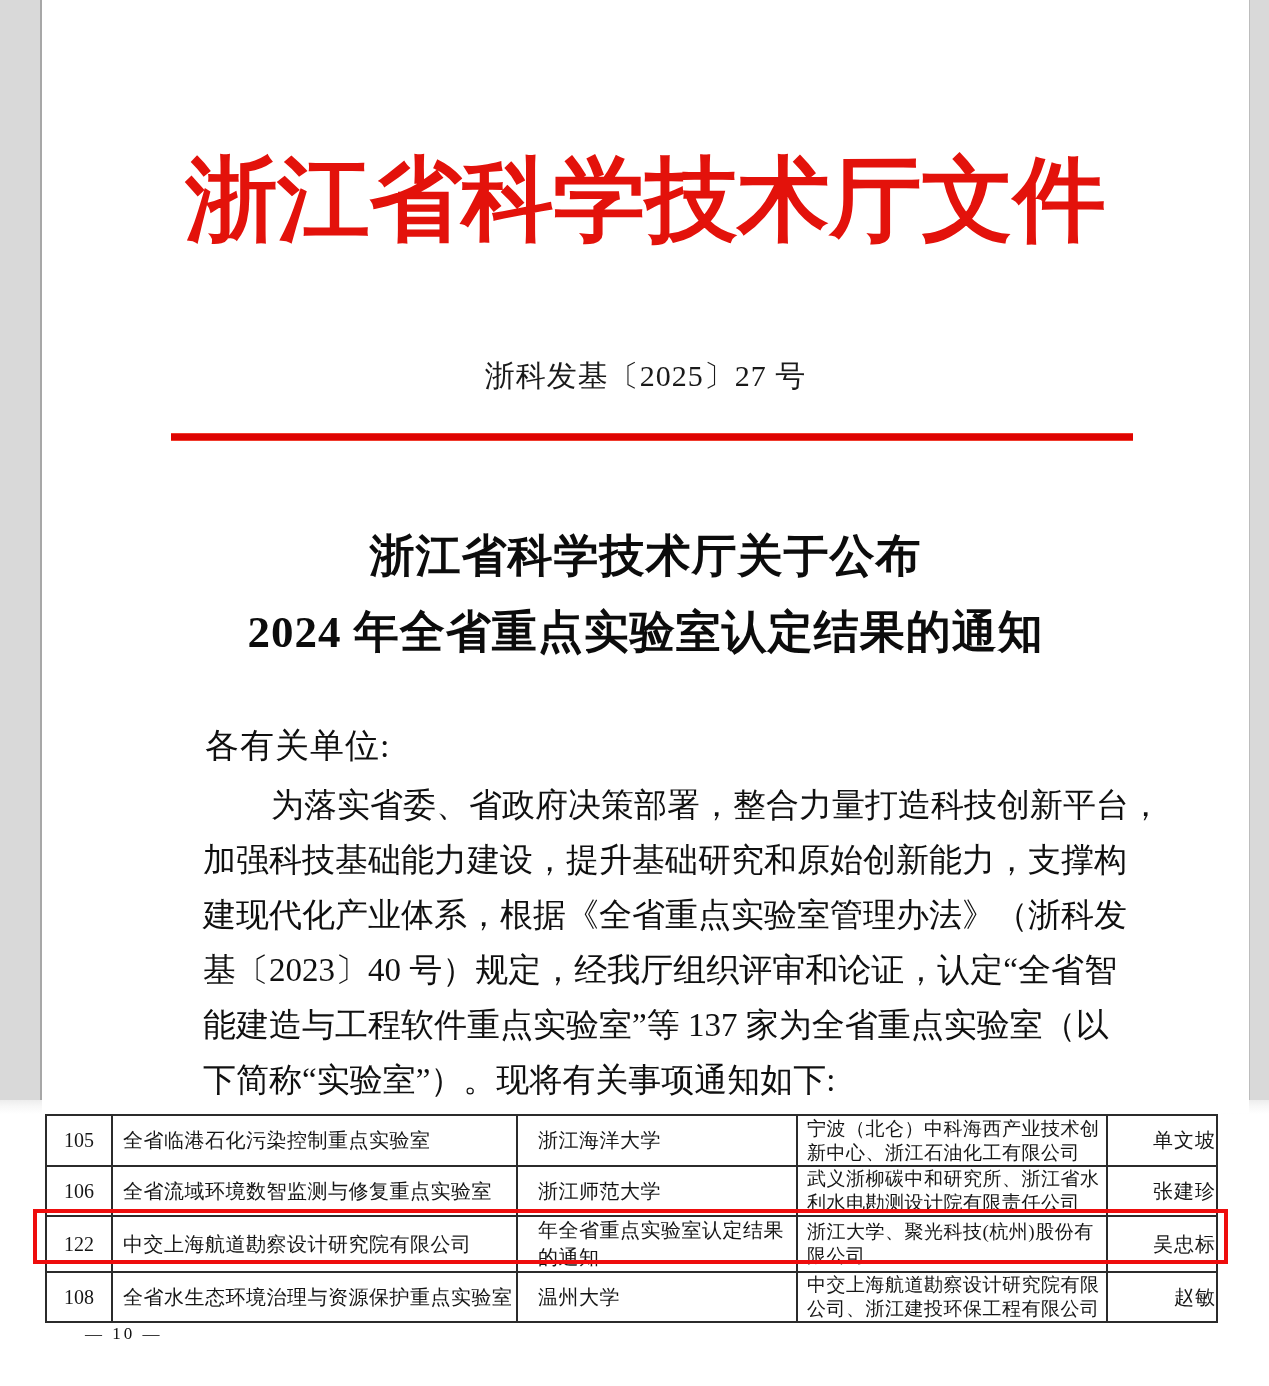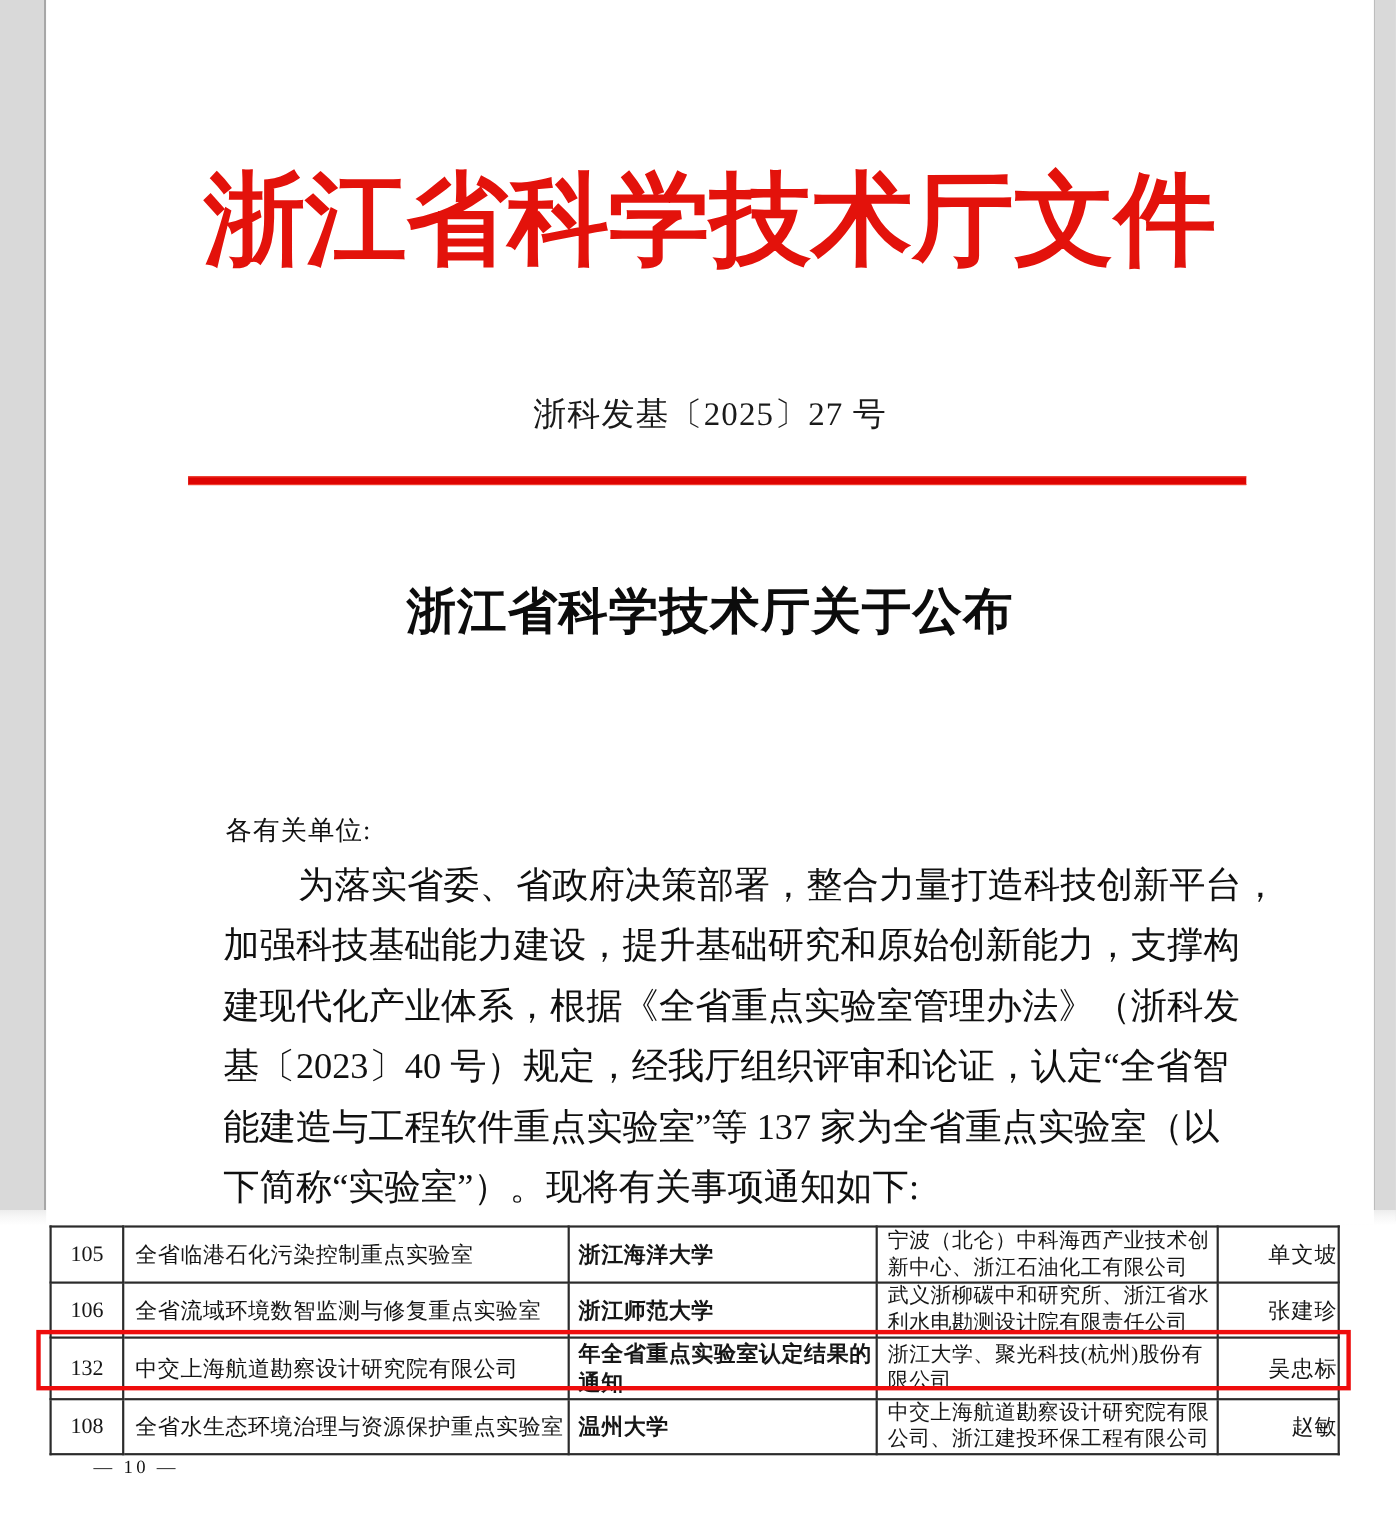--- a/index.html
+++ b/index.html
@@ -28,40 +28,40 @@
     position:absolute;left:129px;top:433px;width:962px;height:6px;
     background:#de0402;border-top:1px solid #f03c2e;border-bottom:1px solid #f03c2e;
   }
   .notice-title{
     position:absolute;left:0;width:100%;text-align:center;
     font-size:45px;font-weight:bold;color:#0c0c0c;letter-spacing:1px;white-space:nowrap;
   }
   .notice-title.l1{top:526px;}
   .notice-title.l2{top:602px;}
   .salutation{
-    position:absolute;left:163px;top:723px;font-size:24px;color:#101010;letter-spacing:1px;margin-top:16px;
+    position:absolute;left:163px;top:723px;font-size:34px;color:#101010;letter-spacing:1px;
   }
   .para{
     position:absolute;left:161px;top:778px;width:922px;z-index:1;
     font-size:33px;line-height:55px;color:#101010;letter-spacing:0px;
   }
   .para .pline{white-space:nowrap;}
   .para .pline:first-child{text-indent:68px;}
   
   .labs-table{
     position:absolute;left:45px;top:1114px;width:1171px;z-index:1;
     border-collapse:collapse;table-layout:fixed;background:#ffffff;
   }
   .labs-table td{
     border:2px solid #2b2b2b;font-size:20px;color:#161616;
     vertical-align:middle;padding:0;overflow:hidden;
   }
   .labs-table td.c-no{text-align:center;font-family:"Liberation Serif",serif;}
   .labs-table td.c-lab{padding-left:10px;letter-spacing:0.5px;}
-  .labs-table td.c-inst{padding-left:8px;letter-spacing:0.5px;font-weight:bold;}
+  .labs-table td.c-inst{padding-left:20px;letter-spacing:0.5px;}
   .labs-table td.c-part{padding-left:9px;padding-right:4px;font-size:19px;line-height:24px;letter-spacing:0.5px;}
   .labs-table td.c-dir{text-align:right;letter-spacing:1px;}
   .hl-box{
     position:absolute;left:33px;top:1209px;width:1195px;height:55px;
     border:4px solid #ee0d0d;z-index:3;pointer-events:none;box-sizing:border-box;
   }
   .page-no{
     position:absolute;left:85px;top:1324px;font-size:17px;color:#111;letter-spacing:3px;z-index:1;
   }
 </style>
@@ -70,20 +70,21 @@
 
 <div class="strip left"></div>
 <div class="strip right"></div>
 <div class="seam"></div>
 
 <div class="page">
   <div class="red-head">浙江省科学技术厅文件</div>
   <div class="doc-no">浙科发基〔2025〕27 号</div>
   <div class="red-line"></div>
   <div class="notice-title l1">浙江省科学技术厅关于公布</div>
+  <div class="notice-title l2">2024 年全省重点实验室认定结果的通知</div>
   <div class="salutation">各有关单位:</div>
   <div class="para">
     <div class="pline">为落实省委、省政府决策部署，整合力量打造科技创新平台，</div>
     <div class="pline">加强科技基础能力建设，提升基础研究和原始创新能力，支撑构</div>
     <div class="pline">建现代化产业体系，根据《全省重点实验室管理办法》（浙科发</div>
     <div class="pline">基〔2023〕40 号）规定，经我厅组织评审和论证，认定“全省智</div>
     <div class="pline">能建造与工程软件重点实验室”等 137 家为全省重点实验室（以</div>
     <div class="pline">下简称“实验室”）。现将有关事项通知如下:</div>
   </div>
 </div>
@@ -105,21 +106,21 @@
       <td class="c-dir">单文坡</td>
     </tr>
     <tr style="height:49px">
       <td class="c-no">106</td>
       <td class="c-lab">全省流域环境数智监测与修复重点实验室</td>
       <td class="c-inst">浙江师范大学</td>
       <td class="c-part">武义浙柳碳中和研究所、浙江省水利水电勘测设计院有限责任公司</td>
       <td class="c-dir">张建珍</td>
     </tr>
     <tr style="height:52px">
-      <td class="c-no">132</td>
+      <td class="c-no">122</td>
       <td class="c-lab">中交上海航道勘察设计研究院有限公司</td>
       <td class="c-inst">年全省重点实验室认定结果的通知</td>
       <td class="c-part">浙江大学、聚光科技(杭州)股份有限公司</td>
       <td class="c-dir">吴忠标</td>
     </tr>
     <tr style="height:47px">
       <td class="c-no">108</td>
       <td class="c-lab">全省水生态环境治理与资源保护重点实验室</td>
       <td class="c-inst">温州大学</td>
       <td class="c-part">中交上海航道勘察设计研究院有限公司、浙江建投环保工程有限公司</td>

